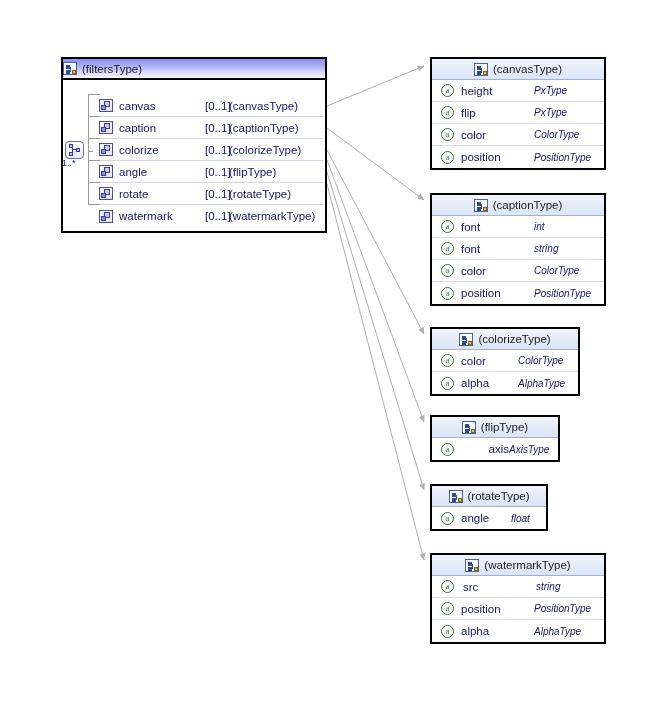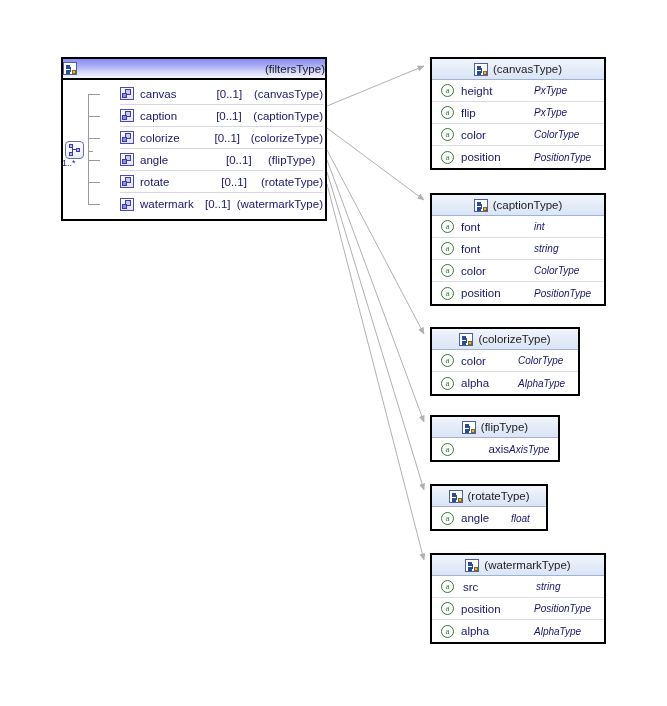--- a/index.html
+++ b/index.html
@@ -37,31 +37,30 @@
     border: 2px solid #000000;
     background: #ffffff;
     box-sizing: border-box;
   }
   .root-header {
     height: 21px;
     background: linear-gradient(to bottom, #8a8ef2 0%, #a9acf5 35%, #dcddfb 72%, #f6f6fe 100%);
     border-bottom: 2px solid #000000;
     display: flex;
     align-items: center;
-    justify-content: space-between;
+    justify-content: flex-start;
     font-size: 11.5px;
     color: #1b1b1b;
     box-sizing: border-box;
   }
   .root-header .hdr-label { margin-left: 5px; }
   .root-body {
     position: relative;
-    padding: 3px 0 4px 0;
+    padding: 15px 0 4px 0;
     background: #ffffff;
-    margin-left: 21px;
   }
   .elem-row {
     position: relative;
     height: 22px;
     display: flex;
     align-items: center;
     border-bottom: 1px solid #d6d6e4;
     box-sizing: border-box;
     margin-left: 36px;
     margin-right: 2px;
@@ -70,21 +69,21 @@
   .elem-name {
     font-size: 11.5px;
     color: #16166e;
     width: 86px;
     margin-left: 6px;
     white-space: nowrap;
   }
   .elem-card {
     font-size: 11.5px;
     color: #16166e;
-    width: 42px;
+    width: 24px;
     text-align: left;
     white-space: nowrap;
   }
   .elem-type {
     font-size: 11.5px;
     color: #16166e;
     white-space: nowrap;
   }
 
   

